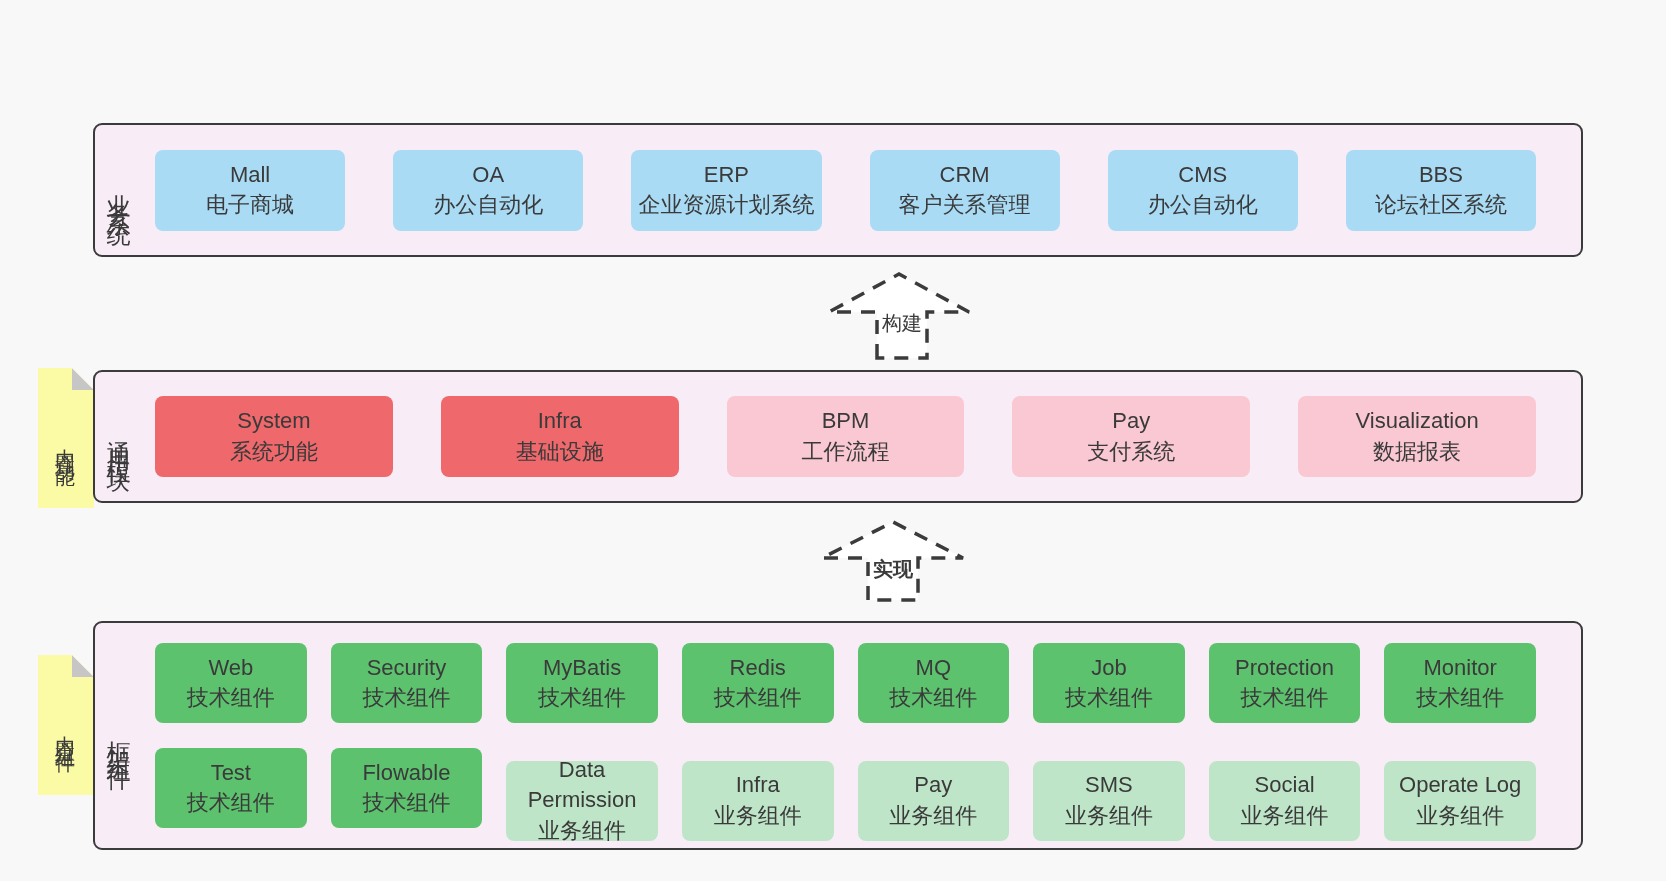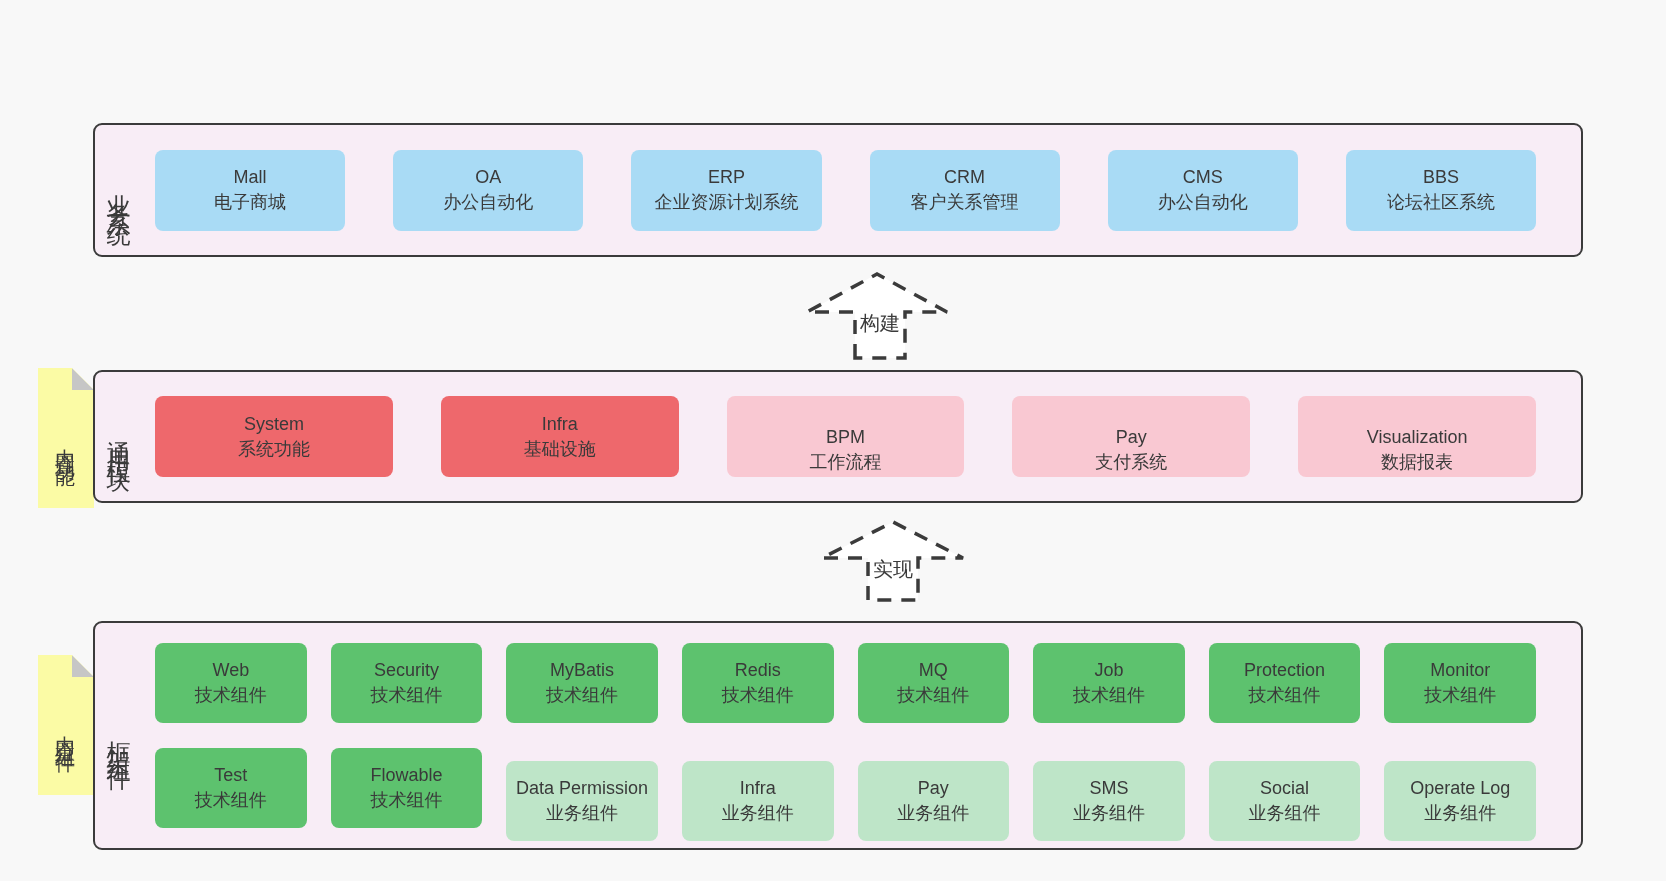--- a/index.html
+++ b/index.html
@@ -22,49 +22,49 @@
   .layer-label{width:47px; flex:0 0 47px; display:flex; align-items:center; justify-content:center;
          writing-mode:vertical-rl; text-orientation:upright; font-size:24px; letter-spacing:9px;
          color:var(--text); padding-top:6px;}
   .boxes{flex:1; display:flex; align-items:center; gap:48px; padding:0 45px 0 13px;}
   .boxes-8{gap:24px;}
   .rows{flex:1; display:flex; flex-direction:column; justify-content:center; gap:25px; padding:0;}
   .rows .boxes{flex:0 0 auto; height:80px;}
 
   .box{flex:1; height:81px; border-radius:8px; display:flex; flex-direction:column;
        align-items:center; justify-content:center; text-align:center; line-height:1.38;
-       font-size:18px; color:var(--text); padding:2px 6px;}
+       font-size:22px; color:var(--text); padding:2px 6px;}
   .layer3 .box{height:80px;}
   .blue{background:var(--blue);}
   .red{background:var(--red);text-align:center;}
-  .pink{background:var(--pink);justify-content:flex-end;}
+  .pink{background:var(--pink);}
   .green-dark{background:var(--green-dark);}
   .green-light{background:var(--green-light);margin-top:25px;}
   .box-name,.box-desc{width:100%;}
 
   
   .note{position:absolute; left:38px; width:56px; height:140px; background:var(--note-yellow);
         z-index:1; display:flex; align-items:center; justify-content:center;
         clip-path:polygon(0 0, calc(100% - 22px) 0, 100% 22px, 100% 100%, 0 100%);}
   .note1{top:368px;}
   .note2{top:655px;}
   .note::after{content:""; position:absolute; top:0; right:0; width:22px; height:22px;
         background:var(--note-fold); clip-path:polygon(0 0, 100% 100%, 0 100%);}
   .note-text{writing-mode:vertical-rl; text-orientation:upright; font-size:20px;
         letter-spacing:6px; color:var(--text); padding-top:14px;}
 
   
   .arrow{position:absolute; z-index:2;}
   .arrow svg path{fill:#ffffff; stroke:var(--border); stroke-width:3.5;
         stroke-dasharray:14 10; stroke-linejoin:miter;}
-  .arrow1{left:802px; top:266px; width:150px; height:96px;}
+  .arrow1{left:824px; top:266px; width:150px; height:96px;}
   .arrow2{left:817px; top:513px; width:151px; height:91px;}
   .arrow-label{position:absolute; text-align:center; font-size:20px; color:var(--border);}
   .arrow1 .arrow-label{left:28px; width:100px; top:44px;}
-  .arrow2 .arrow-label{left:26px; width:100px; top:43px;}
+  .arrow2 .arrow-label{left:26px; width:100px; top:43px;font-weight:bold;}
 </style>
 </head>
 <body>
 
 <div class="canvas">
 
   <section class="layer layer1">
     <div class="layer-label">业务系统</div>
     <div class="boxes">
       <div class="box blue">

